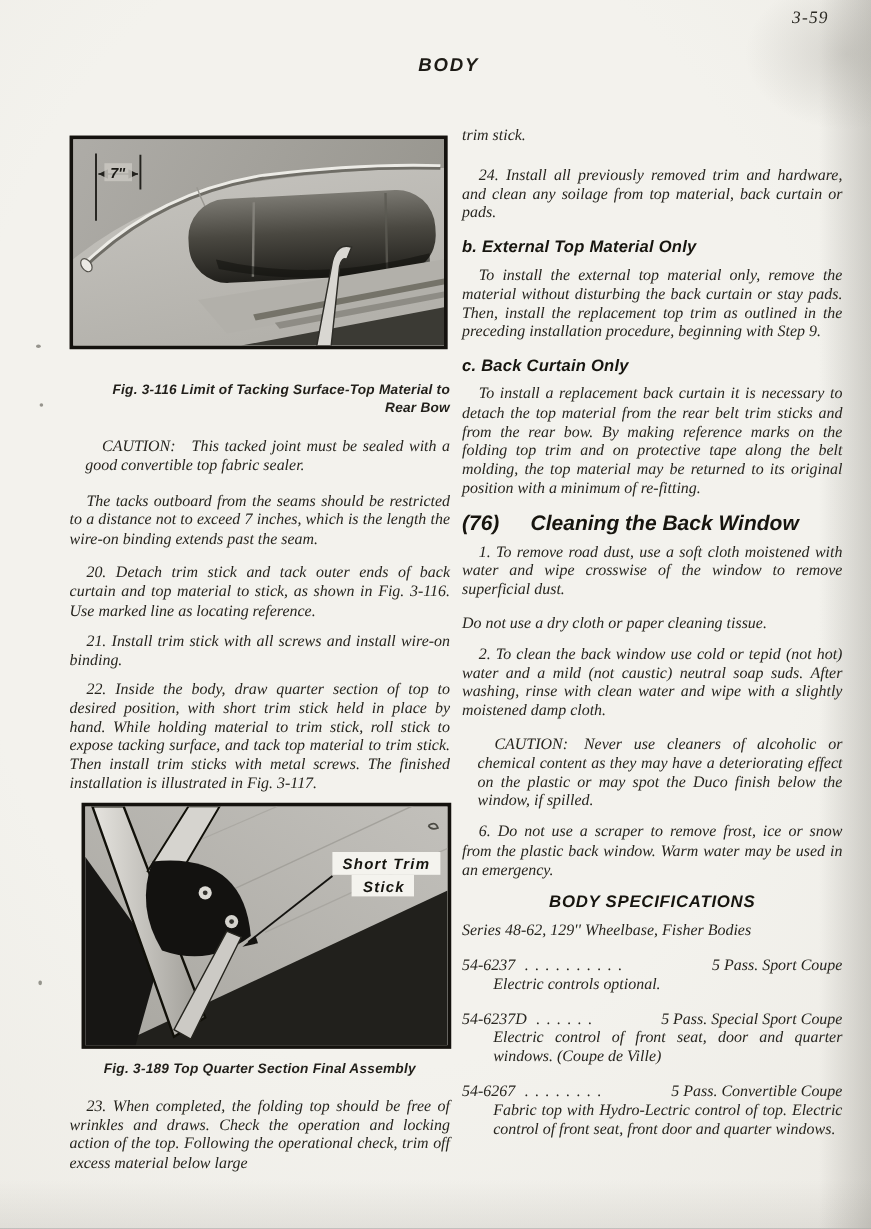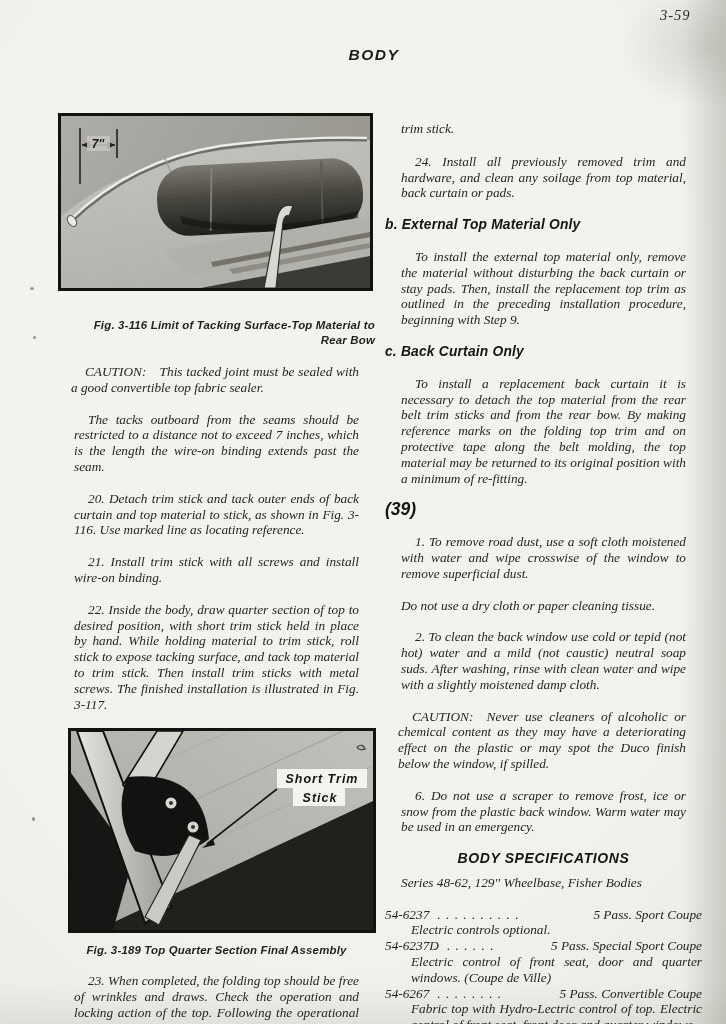--- a/index.html
+++ b/index.html
@@ -24,21 +24,21 @@
   .page-header{
     position:absolute; top:46px; left:22px; right:0;
     text-align:center;
     font-family:"Liberation Sans", sans-serif;
     font-weight:700; font-size:15.5px; letter-spacing:1.5px; color:#1d1b16;
   }
   .col{position:absolute; width:317px; font-size:13.3px; line-height:15.8px;}
   .col-left{left:58px; top:113px;}
   .col-right{left:385px; top:105px;}
 
-  .para{ text-align:justify; margin:16px; }
+  .para{ text-align:justify; margin:0; }
   .indent{ text-indent:14px; }
   .caution{ margin-left:13px; text-indent:14px; }
 
   
   .figure-frame{
     border:3px solid #14120e;
     background:#b4b2ad;
     line-height:0;
   }
   .fig116{ width:309px; }
@@ -64,21 +64,21 @@
     margin:14px 0 7px 0;
   }
   .specs-heading{
     font-family:"Liberation Sans", sans-serif;
     font-weight:700; font-size:14px; color:#17150f;
     text-align:center; letter-spacing:.6px;
     margin:11px 0 8px 0;
   }
 
   
-  .spec-entry{ }
+  .spec-entry{ margin-top:13px; }
   .spec-line{ display:flex; align-items:baseline; }
   .spec-dots{ flex:1 1 auto; overflow:hidden; white-space:nowrap; padding:0 8px; letter-spacing:1px; }
   .spec-name{ white-space:nowrap; }
   .spec-desc{ margin-left:26px; text-align:justify; }
 
   
   .mt7{margin-top:7px;} .mt8{margin-top:8px;} .mt10{margin-top:10px;}
   .mt12{margin-top:12px;} .mt14{margin-top:14px;} .mt15{margin-top:15px;}
   .mt16{margin-top:16px;} .mt17{margin-top:17px;}
 
@@ -215,21 +215,22 @@
     <p class="para">trim stick.</p>
     <p class="para indent mt17">24. Install all previously removed trim and hardware, and clean any soilage from top material, back curtain or pads.</p>
 
     <div class="sub-heading">b.  External Top Material Only</div>
     <p class="para indent">To install the external top material only, remove the material without disturbing the back curtain or stay pads. Then, install the replacement top trim as outlined in the preceding installation procedure, beginning with Step 9.</p>
 
     <div class="sub-heading">c.  Back Curtain Only</div>
     <p class="para indent">To install a replacement back curtain it is necessary to detach the top material from the rear belt trim sticks and from the rear bow. By making reference marks on the folding top trim and on protective tape along the belt molding, the top material may be returned to its original position with a minimum of re-fitting.</p>
 
     <div class="section-heading">
-      <span>(39)</span>
+      <span>(76)</span>
+      <span>Cleaning the Back Window</span>
     </div>
 
     <p class="para indent">1. To remove road dust, use a soft cloth moistened with water and wipe crosswise of the window to remove superficial dust.</p>
     <p class="para mt12">Do not use a dry cloth or paper cleaning tissue.</p>
     <p class="para indent mt10">2. To clean the back window use cold or tepid (not hot) water and a mild (not caustic) neutral soap suds. After washing, rinse with clean water and wipe with a slightly moistened damp cloth.</p>
     <p class="para caution mt12">CAUTION:  Never use cleaners of alcoholic or chemical content as they may have a deteriorating effect on the plastic or may spot the Duco finish below the window, if spilled.</p>
     <p class="para indent mt10">6. Do not use a scraper to remove frost, ice or snow from the plastic back window. Warm water may be used in an emergency.</p>
 
     <div class="specs-heading">BODY SPECIFICATIONS</div>
     <p class="para mt7">Series 48-62, 129'' Wheelbase, Fisher Bodies</p>

